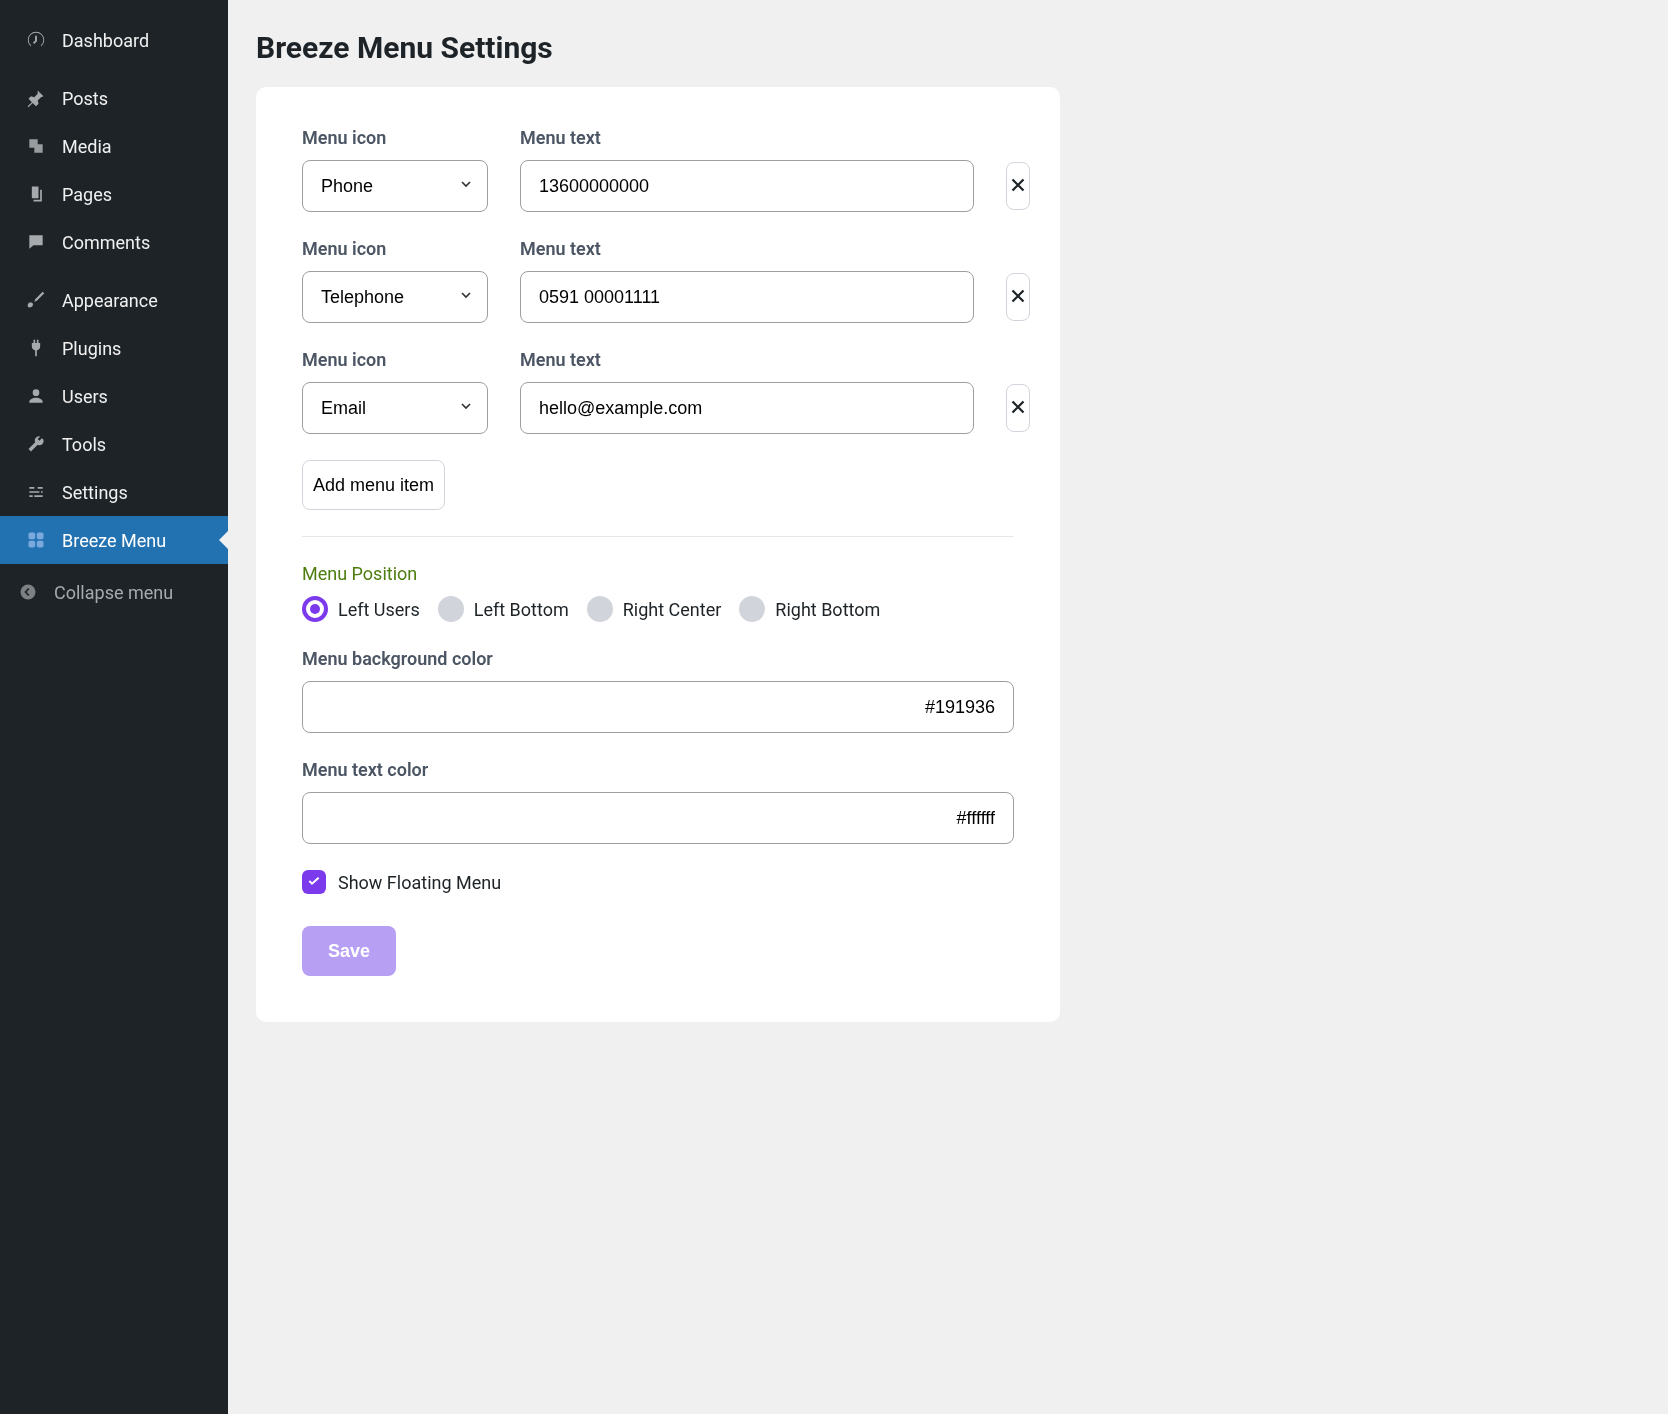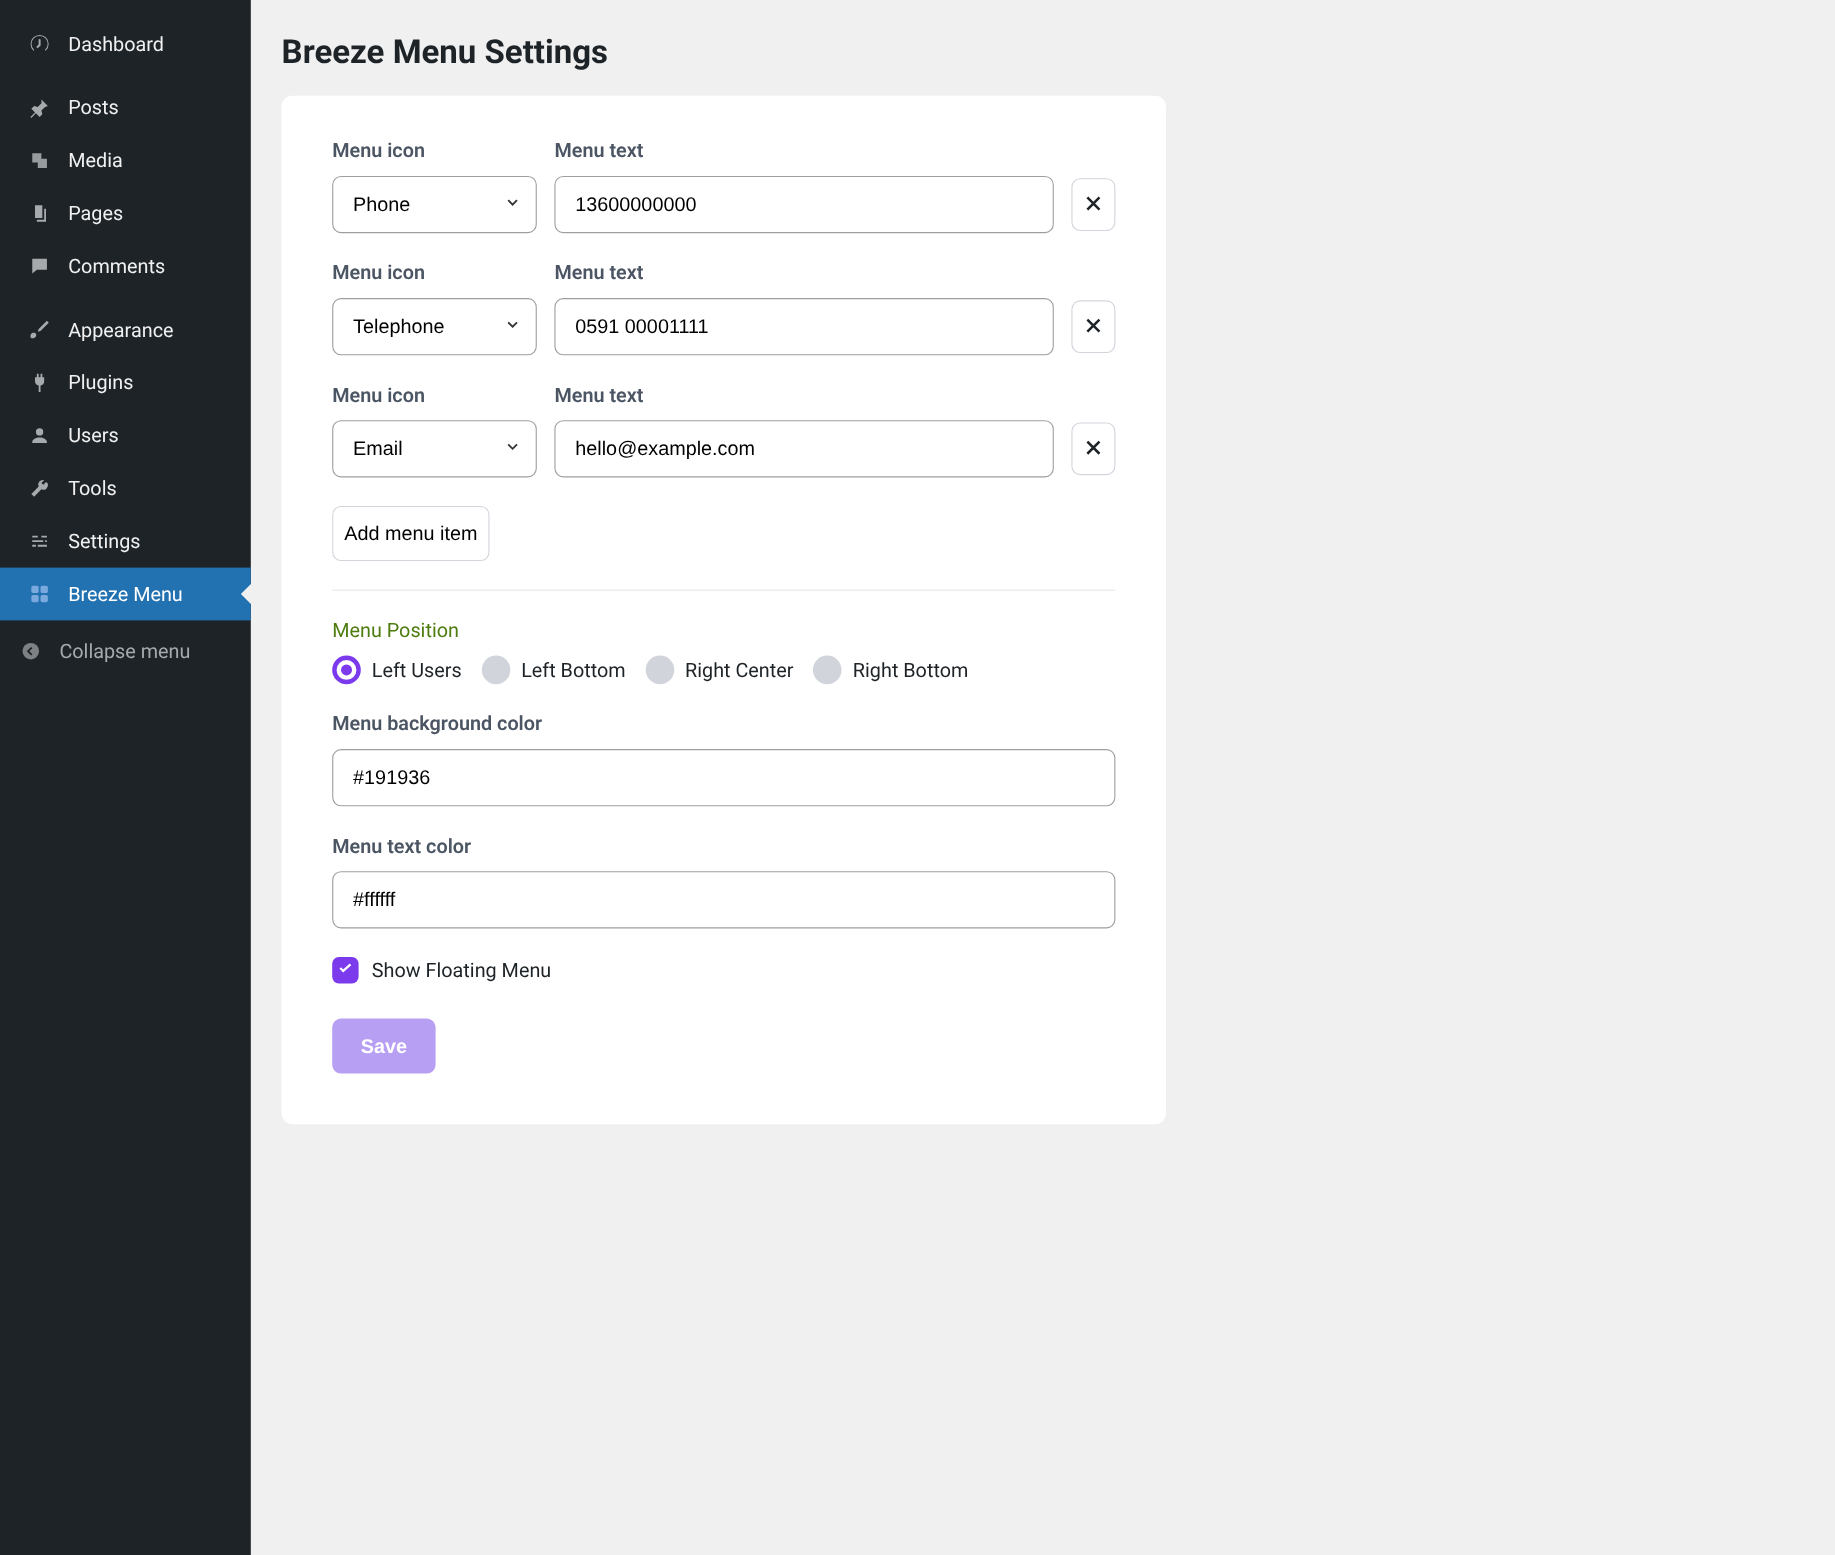--- a/index.html
+++ b/index.html
@@ -16,42 +16,42 @@
     .sidebar-sep { height: 10px; }
     .sidebar-collapse { display: flex; align-items: center; gap: 14px; padding: 12px 16px; cursor: pointer; color: #a7aaad; margin-top: 4px;}
     .sidebar-collapse .icon { width: 24px; height: 24px; display: inline-flex; align-items: center; justify-content: center; color: #a7aaad; }
     .sidebar-item.breeze .icon { color: #7aa9de; }
 
     
     .main { flex: 1; padding: 20px 28px; overflow: auto; }
     .page-title { font-size: 30px; font-weight: 700; color: #1d2327; margin: 10px 0 22px 0; }
     .card { background: #fff; border-radius: 10px; padding: 40px 46px 46px 46px; max-width: 804px; }
 
-    .row { display: flex; gap: 16px; align-items: flex-end; margin-bottom: 26px; }
+    .row { display: flex; gap: 32px; align-items: flex-end; margin-bottom: 26px; }
     .field-group { display: flex; flex-direction: column; gap: 12px; }
     .label { font-weight: 600; font-size: 18px; color: #4b5563; }
     .select-wrap { position: relative; width: 186px; }
     .select { width: 100%; height: 52px; border: 1px solid #9e9e9e; border-radius: 8px; padding: 0 40px 0 18px; font-size: 18px; background: #fff; appearance: none; }
     .select-wrap .chevron { position: absolute; right: 14px; top: 50%; transform: translateY(-50%); pointer-events: none; color: #333; }
     .text-input { height: 52px; border: 1px solid #9e9e9e; border-radius: 8px; padding: 0 18px; font-size: 18px; width: 454px; }
     .icon-btn { width: 48px; height: 48px; border: 1px solid #d1d5db; border-radius: 8px; background: #fff; display: inline-flex; align-items: center; justify-content: center; cursor: pointer; margin-bottom: 2px;}
     .icon-btn svg { width: 22px; height: 22px; color: #1d2327; }
 
     .add-btn { height: 50px; border: 1px solid #d1d5db; border-radius: 8px; background: #fff; padding: 0 10px; font-size: 18px; cursor: pointer; }
 
     .divider { height: 1px; background: #e5e7eb; margin: 26px 0; }
 
     .section-label { font-size: 18px; color: #4d7c0f; margin-bottom: 12px; }
     .radios { display: flex; gap: 18px; align-items: center; flex-wrap: wrap; margin-bottom: 26px;}
     .radio-opt { display: inline-flex; align-items: center; gap: 10px; font-size: 18px; color: #1d2327;}
     .radio-circle { width: 26px; height: 26px; border-radius: 50%; background: #d1d5db; display: inline-flex; align-items: center; justify-content: center; }
     .radio-circle.checked { background: #fff; border: 4px solid #7c3aed; }
     .radio-circle.checked .dot { width: 10px; height: 10px; border-radius: 50%; background: #7c3aed; }
 
-    .color-field .text-input { width: 712px; }
+    .color-field .text-input { width: 712px; text-align: right; }
 
     .check-row { display: flex; align-items: center; gap: 12px; margin-top: 26px; font-size: 18px; }
     .chk { width: 24px; height: 24px; border-radius: 6px; background: #7c3aed; display: inline-flex; align-items: center; justify-content: center; }
     .chk svg { width: 16px; height: 16px; color: #fff; }
 
     .save-btn { margin-top: 32px; background: #b7a0f4; color: #fff; border: none; border-radius: 8px; height: 50px; padding: 0 26px; font-size: 18px; font-weight: 600; cursor: pointer; }
   </style>
 </head>
 <body>
 

